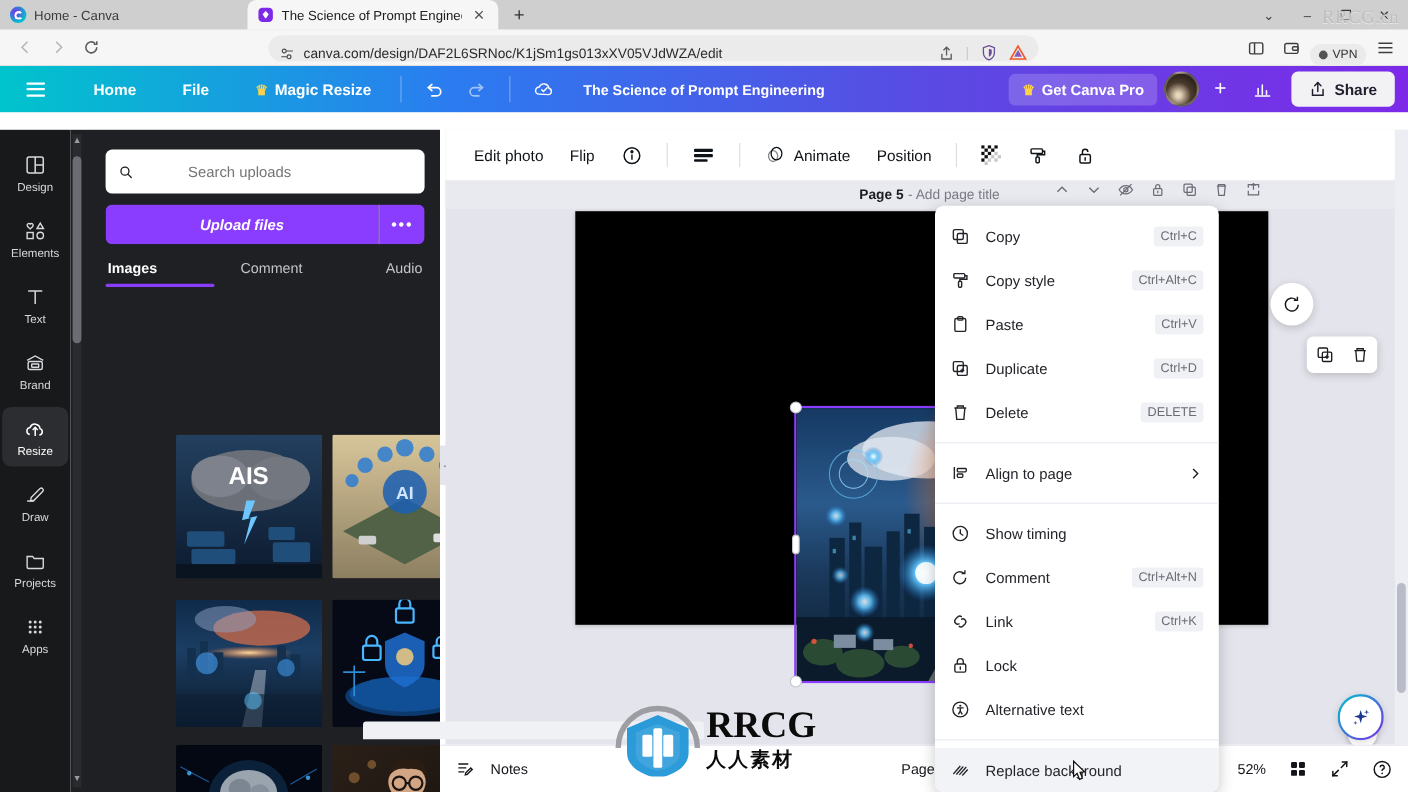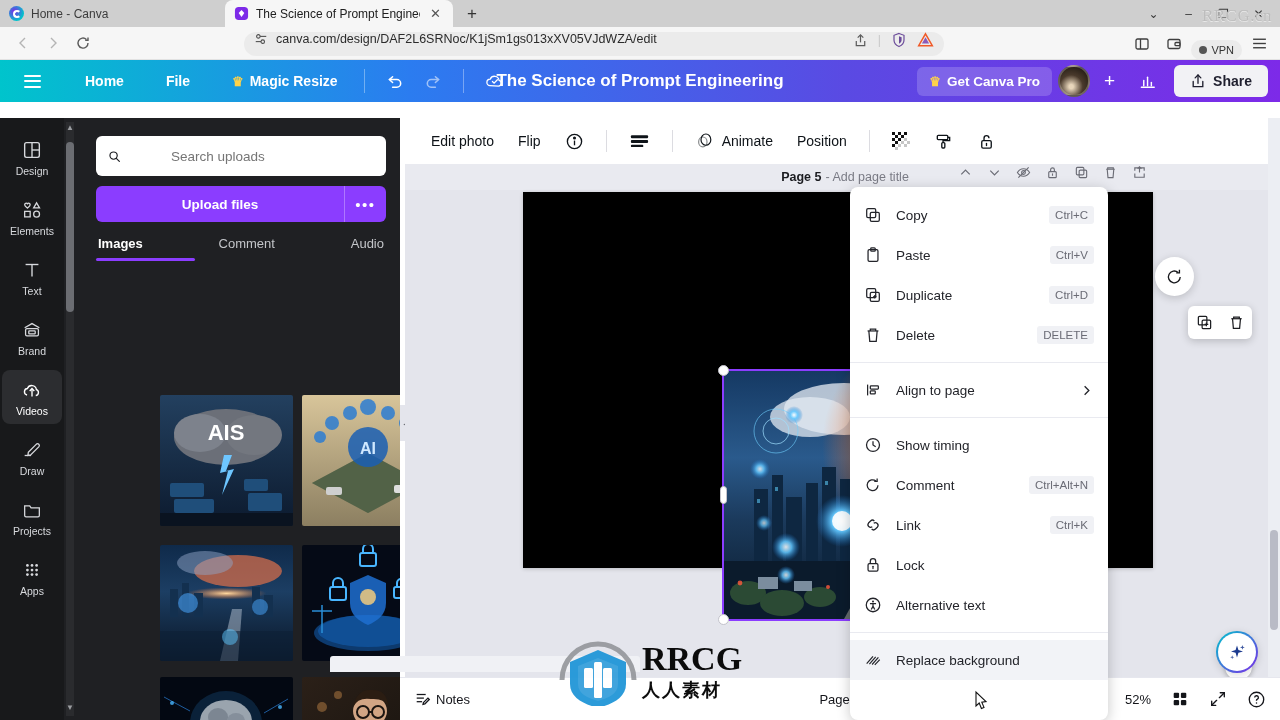--- a/index.html
+++ b/index.html
@@ -67,21 +67,21 @@
     border-bottom: 1px solid #e2e2e2;
   }
   .nav-icon {
     width: 30px; height: 33px; display: flex; align-items: center; justify-content: center;
     color: #5b5b5b;
   }
   .nav-icon.dim { color: #b4b4b4; }
   .omnibox {
     position: absolute; left: 244px; top: 5px; width: 700px; height: 24px;
     background: #ebebeb; border-radius: 12px;
-    display: flex; align-items: flex-start; padding: 0 10px; gap: 8px;
+    display: flex; align-items: flex-end; padding: 0 10px; gap: 8px;
     font-size: 12.5px; color: #2b2b2b;
   }
   .omni-url { white-space: nowrap; overflow: hidden; }
   .navbar-right {
     position: absolute; right: 6px; top: 0; height: 33px;
     display: flex; align-items: flex-end; gap: 2px;
   }
   .vpn-chip {
     display: flex; align-items: center; gap: 4px; height: 20px;
     padding: 0 8px; border-radius: 10px; background: #ebebeb;
@@ -98,21 +98,21 @@
   .tb-item {
     font-size: 14px; font-weight: bold; color: #fff;
     padding: 6px 10px; border-radius: 6px; display: flex; align-items: center; gap: 6px;
     white-space: nowrap;
   }
   .hamburger { margin-left: 16px; display:flex; flex-direction:column; gap:3.5px; padding: 8px; }
   .hamburger span { display:block; width: 17px; height: 2px; background: #fff; border-radius: 2px; }
   .tb-sep { width: 1px; height: 24px; background: rgba(255,255,255,.35); margin: 0 10px; }
   .doc-title {
     position: absolute; left: 50%; transform: translateX(-50%);
-    font-size: 17px; font-weight: bold; color: #fff; white-space: nowrap;
+    font-size: 13px; font-weight: bold; color: #fff; white-space: nowrap;
   }
   .topbar-right {
     position: absolute; right: 12px; display: flex; align-items: center; gap: 6px;
   }
   .pro-btn {
     background: rgba(255,255,255,.18); border-radius: 6px; padding: 7px 12px;
     font-size: 13.5px; font-weight: bold; color: #fff; display: flex; align-items: center; gap: 6px;
     white-space: nowrap;
   }
   .avatar {
@@ -160,21 +160,21 @@
     position: absolute; left: 32px; top: 18px; width: 290px; height: 40px;
     background: #fff; border-radius: 6px; display: flex; align-items: center;
     padding: 0 12px; gap: 10px;
   }
   .search-input {
     border: none; outline: none; font-size: 13.5px; color: #7f1d1d;
     font-family: "Liberation Sans", sans-serif; background: transparent; width: 100%; margin-left: 40px;
   }
   .upload-row {
     position: absolute; left: 32px; top: 68px; width: 290px; height: 36px;
-    display: flex; border-radius: 6px; overflow: hidden;
+    display: flex; border-radius: 6px; overflow: hidden; font-style: italic;
   }
   .upload-btn {
     flex: 1; background: #8b3dff; color: #fff; font-size: 13.5px; font-weight: bold;
     display: flex; align-items: center; justify-content: center;
   }
   .upload-more {
     width: 42px; background: #8b3dff; color: #fff; font-size: 15px;
     display: flex; align-items: center; justify-content: center;
     border-left: 1px solid rgba(255,255,255,.3); letter-spacing: 1.5px;
   }
@@ -270,21 +270,21 @@
   }
   .vscroll-thumb {
     position: absolute; right: 2px; top: 530px; width: 8px; height: 100px;
     background: #b9bbc6; border-radius: 4px;
   }
   .statusbar {
     position: absolute; left: 400px; bottom: 0; width: 880px; height: 43px;
     background: #fff; display: flex; align-items: center;
     padding: 0 14px; border-top: 1px solid #e6e7ee;
   }
-  .status-left { display: flex; align-items: center; gap: 4px; font-size: 13px; color: #14151a; }
+  .status-left { display: flex; align-items: center; gap: 14px; font-size: 13px; color: #14151a; }
   .status-center {
     position: absolute; left: 50%; transform: translateX(-50%);
     font-size: 13px; color: #14151a; display: flex; align-items: center; gap: 6px;
   }
   .status-right {
     position: absolute; right: 14px; display: flex; align-items: center; gap: 20px;
     font-size: 13px; color: #14151a;
   }
 
   
@@ -516,21 +516,21 @@
         <rect x="8.5" y="13" width="7" height="3.2" rx=".6"></rect>
       </svg>
       <span>Brand</span>
     </div>
     <div class="rail-item active">
       <svg class="rail-ico" viewBox="0 0 24 24" fill="none" stroke="currentColor" stroke-width="1.5">
         <path d="M6.6 17.5a3.6 3.6 0 0 1 .4-7.1 5.1 5.1 0 0 1 9.8 1.2 3.3 3.3 0 0 1-.7 6.4"></path>
         <line x1="12" y1="19" x2="12" y2="10.5"></line>
           <path d="M9.5 13 L12 10.3 L14.5 13"></path>
       </svg>
-      <span>Videos</span>
+      <span>Resize</span>
     </div>
     <div class="rail-item">
       <svg class="rail-ico" viewBox="0 0 24 24" fill="none" stroke="currentColor" stroke-width="1.4">
         <path d="M4 18h7"></path>
           <path d="M8 14.5 L16.8 5.6 a2 2 0 0 1 2.8 2.8 L10.8 17.2 L7.5 18 z"></path>
       </svg>
       <span>Draw</span>
     </div>
     <div class="rail-item">
       <svg class="rail-ico" viewBox="0 0 24 24" fill="none" stroke="currentColor" stroke-width="1.4">
@@ -1044,20 +1044,29 @@
     <div class="ctx-item">
       <svg class="ctx-ico" viewBox="0 0 20 20" fill="none" stroke="currentColor" stroke-width="1.4">
         <rect x="3" y="3" width="10" height="10" rx="1.5"></rect>
           <rect x="7" y="7" width="10" height="10" rx="1.5"></rect>
       </svg>
       <span class="ctx-label">Copy</span>
       <span class="ctx-key">Ctrl+C</span>
     </div>
     <div class="ctx-item">
       <svg class="ctx-ico" viewBox="0 0 20 20" fill="none" stroke="currentColor" stroke-width="1.4">
+        <rect x="3.5" y="3" width="11" height="4.5" rx="1"></rect>
+          <path d="M14.5 5.2h2.2v3.6h-7.2v2"></path>
+        <rect x="8.2" y="10.8" width="3.2" height="6" rx="1"></rect>
+      </svg>
+      <span class="ctx-label">Copy style</span>
+      <span class="ctx-key">Ctrl+Alt+C</span>
+    </div>
+    <div class="ctx-item">
+      <svg class="ctx-ico" viewBox="0 0 20 20" fill="none" stroke="currentColor" stroke-width="1.4">
         <rect x="4.5" y="4" width="11" height="13" rx="1.5"></rect>
           <rect x="7.5" y="2" width="5" height="3.6" rx="1"></rect>
       </svg>
       <span class="ctx-label">Paste</span>
       <span class="ctx-key">Ctrl+V</span>
     </div>
     <div class="ctx-item">
       <svg class="ctx-ico" viewBox="0 0 20 20" fill="none" stroke="currentColor" stroke-width="1.4">
         <rect x="3" y="3" width="10" height="10" rx="1.5"></rect>
           <rect x="7" y="7" width="10" height="10" rx="1.5"></rect>

